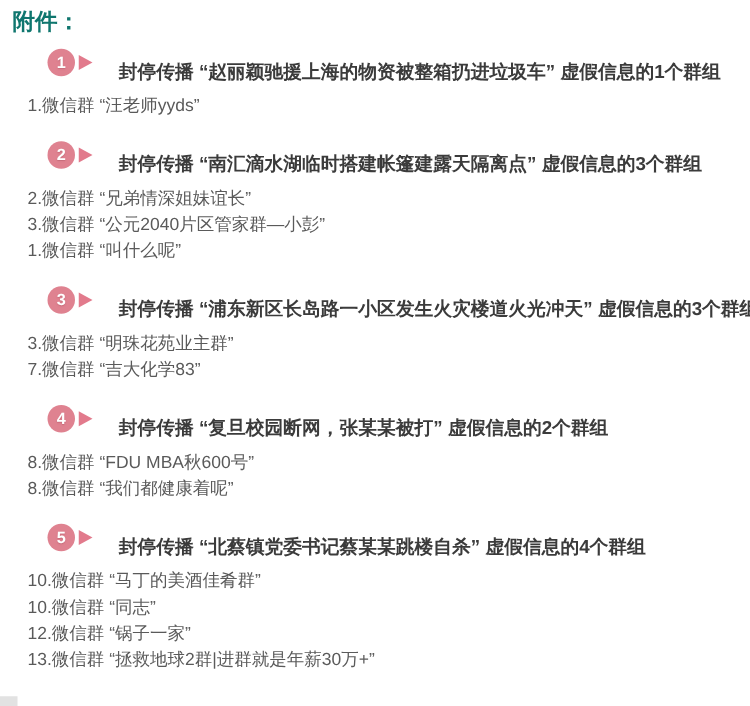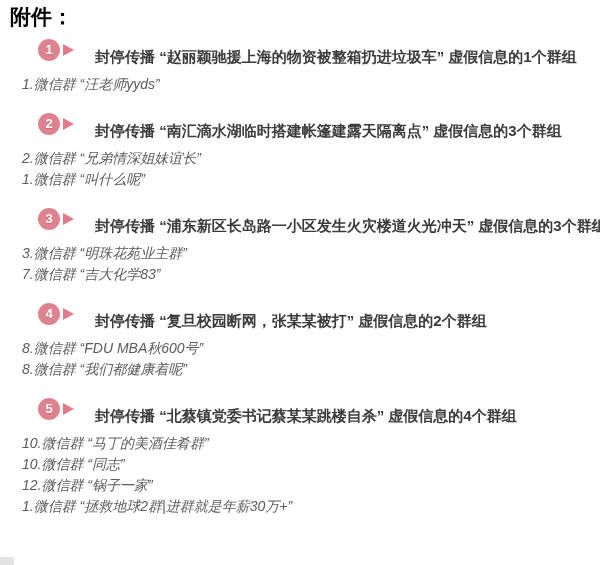--- a/index.html
+++ b/index.html
@@ -8,23 +8,23 @@
     width: 600px;
     height: 565px;
     background: #ffffff;
     font-family: "Liberation Sans", "DejaVu Sans", sans-serif;
     position: relative;
     overflow: hidden;
   }
   .page { padding: 8px 10px 0 10px; }
 
   .attachment-title {
-    font-size: 21px;
+    font-size: 18px;
     font-weight: bold;
-    color: #000000;
+    color: #0f766e;
     line-height: 18px;
     margin: 0 0 12px 0;
   }
 
   .section-heading {
     display: flex;
     align-items: center;
     height: 23px;
     margin: 17px 0 13px 0;
     padding-left: 28px;
@@ -61,21 +61,20 @@
     font-weight: bold;
     color: #3b3b3b;
     margin: 16px 0 0 21px;
     white-space: nowrap;
   }
 
   .group-list {
     list-style: none;
     margin: 0;
     padding: 0 0 0 12px;
-    font-style: italic;
   }
   .group-item {
     font-size: 14px;
     color: #5a5a5a;
     line-height: 21px;
     white-space: nowrap;
   }
 
   .corner-shade {
     position: absolute;
@@ -105,20 +104,21 @@
   </div>
 
   <div class="section">
     <div class="section-heading">
       <span class="badge">2</span>
       <span class="arrow"></span>
       <h2 class="heading-text">封停传播 “南汇滴水湖临时搭建帐篷建露天隔离点” 虚假信息的3个群组</h2>
     </div>
     <ul class="group-list">
       <li class="group-item">2.微信群 “兄弟情深姐妹谊长”</li>
+      <li class="group-item">3.微信群 “公元2040片区管家群—小彭”</li>
       <li class="group-item">1.微信群 “叫什么呢”</li>
     </ul>
   </div>
 
   <div class="section">
     <div class="section-heading">
       <span class="badge">3</span>
       <span class="arrow"></span>
       <h2 class="heading-text">封停传播 “浦东新区长岛路一小区发生火灾楼道火光冲天” 虚假信息的3个群组</h2>
     </div>
@@ -143,19 +143,19 @@
   <div class="section">
     <div class="section-heading">
       <span class="badge">5</span>
       <span class="arrow"></span>
       <h2 class="heading-text">封停传播 “北蔡镇党委书记蔡某某跳楼自杀” 虚假信息的4个群组</h2>
     </div>
     <ul class="group-list">
       <li class="group-item">10.微信群 “马丁的美酒佳肴群”</li>
       <li class="group-item">10.微信群 “同志”</li>
       <li class="group-item">12.微信群 “锅子一家”</li>
-      <li class="group-item">1.微信群 “拯救地球2群|进群就是年薪30万+”</li>
+      <li class="group-item">13.微信群 “拯救地球2群|进群就是年薪30万+”</li>
     </ul>
   </div>
 
 </div>
 
 <div class="corner-shade"></div>
 
 </body></html>

